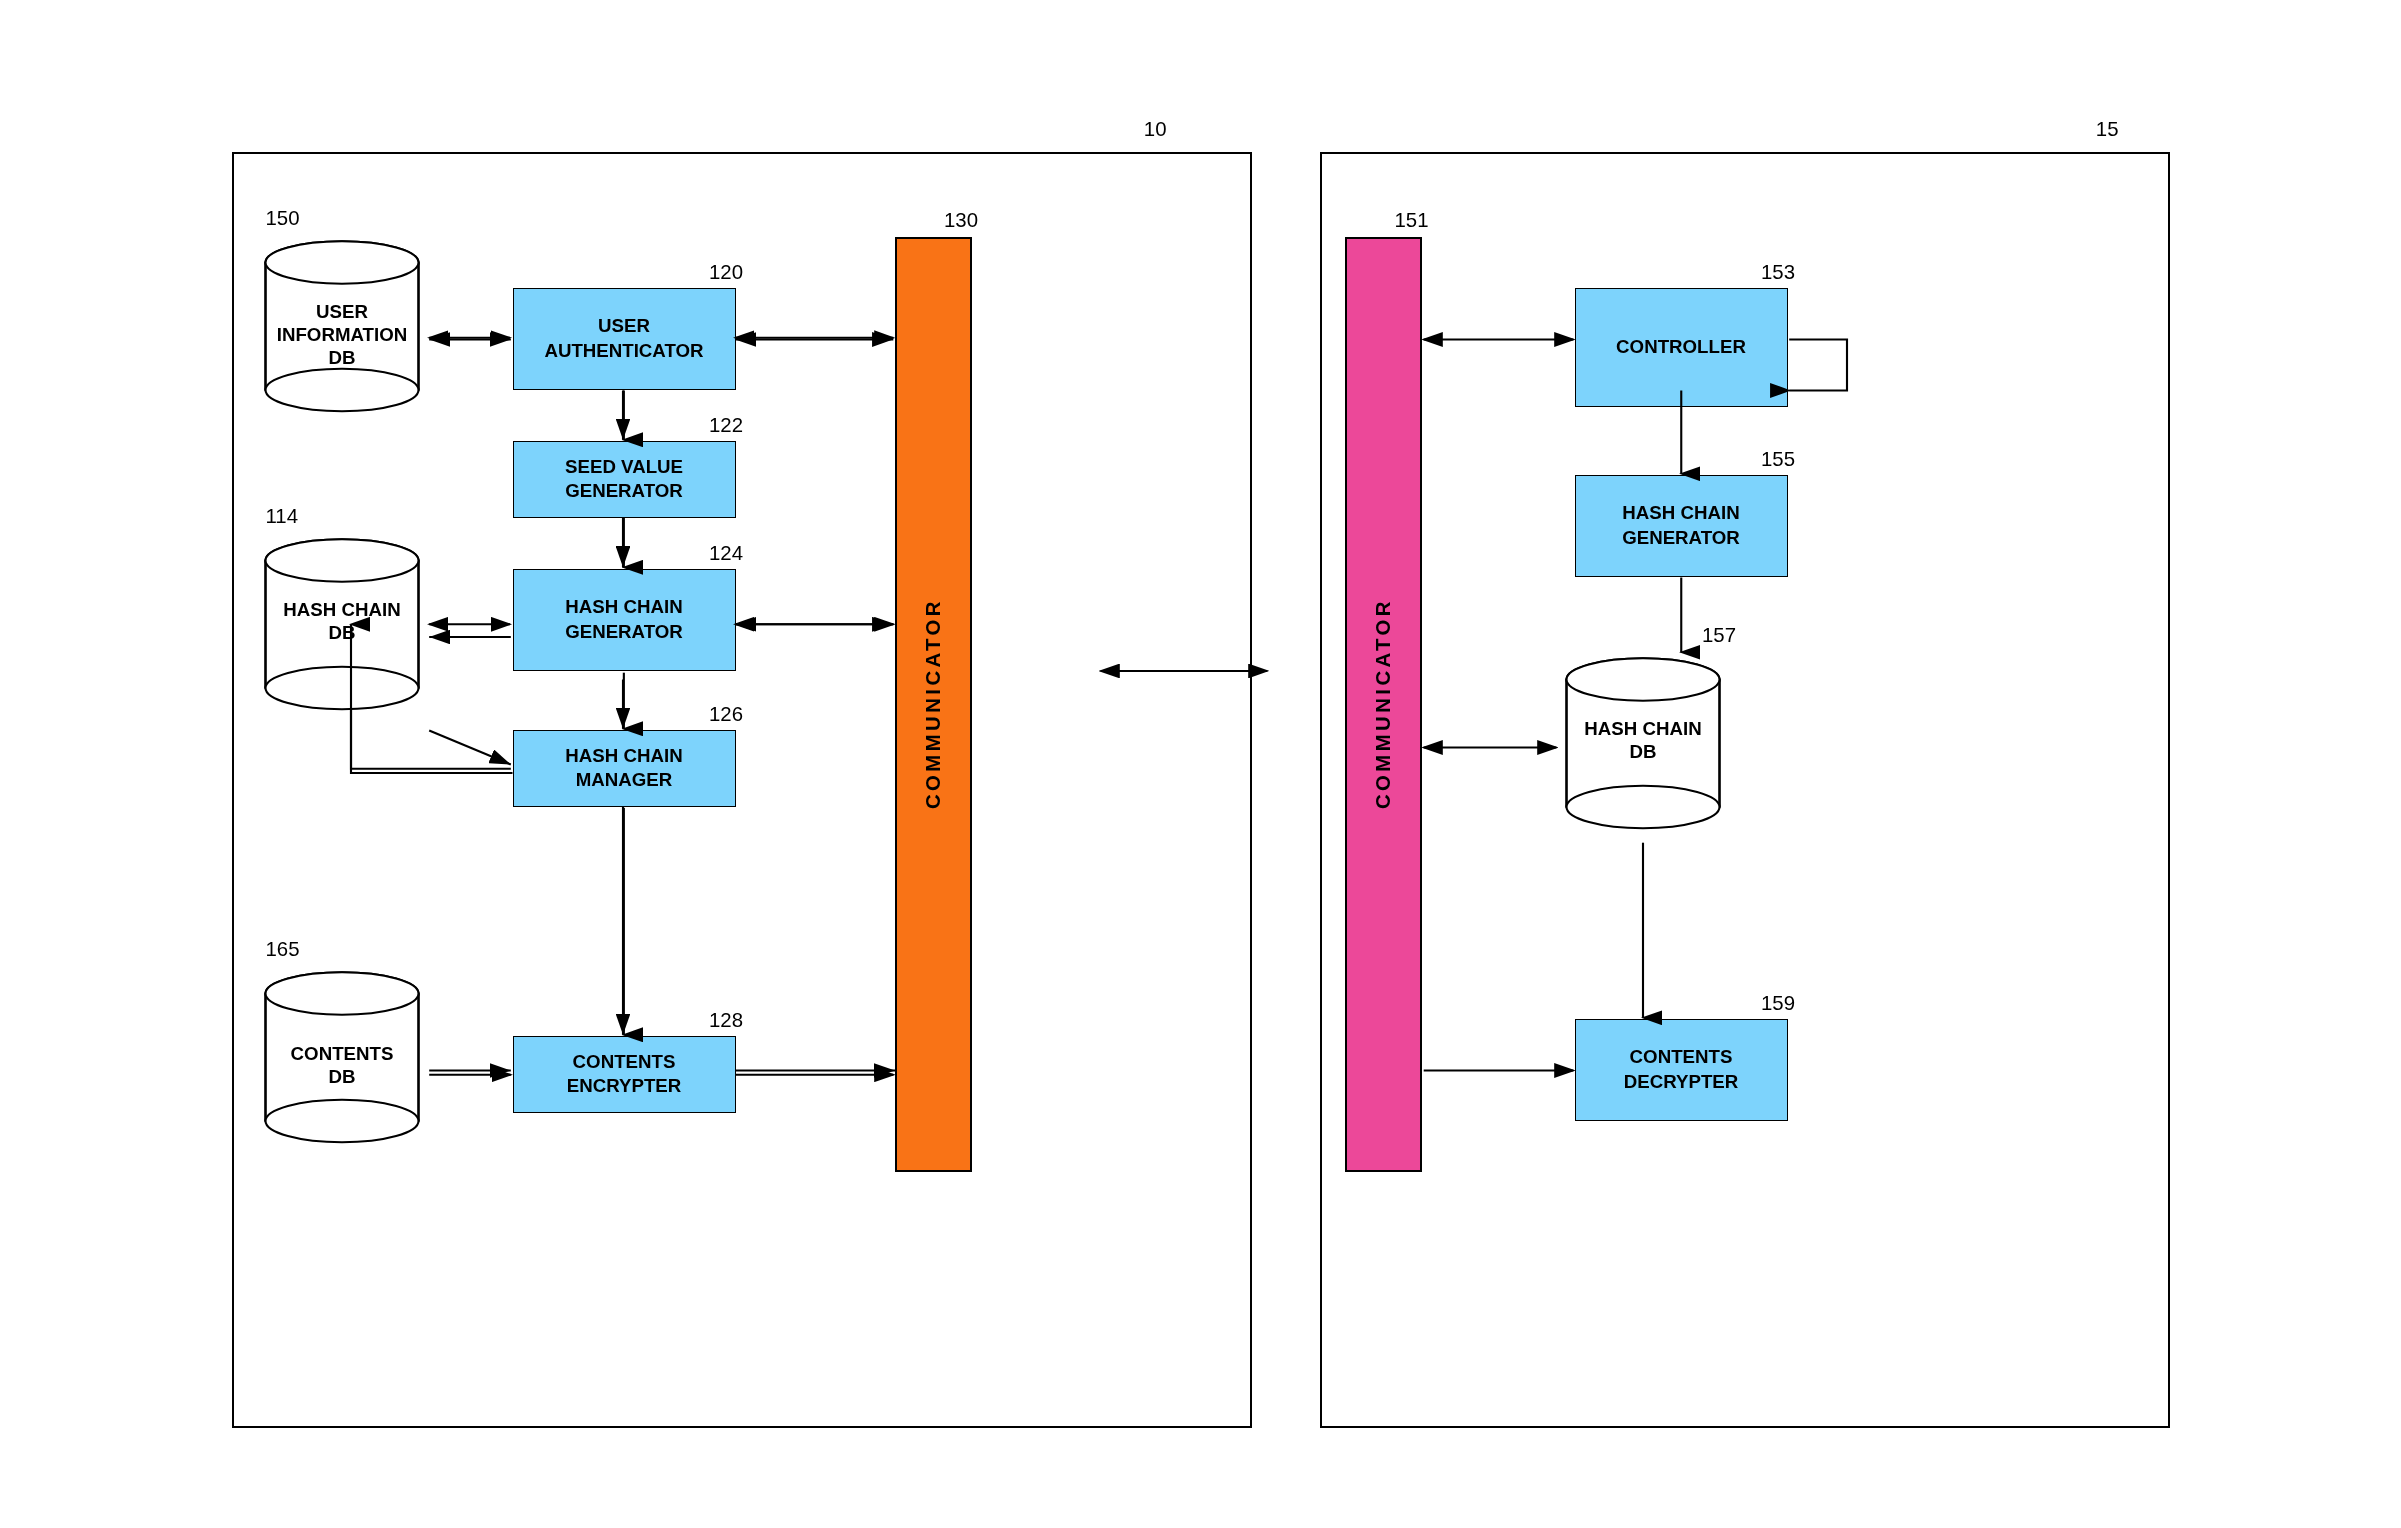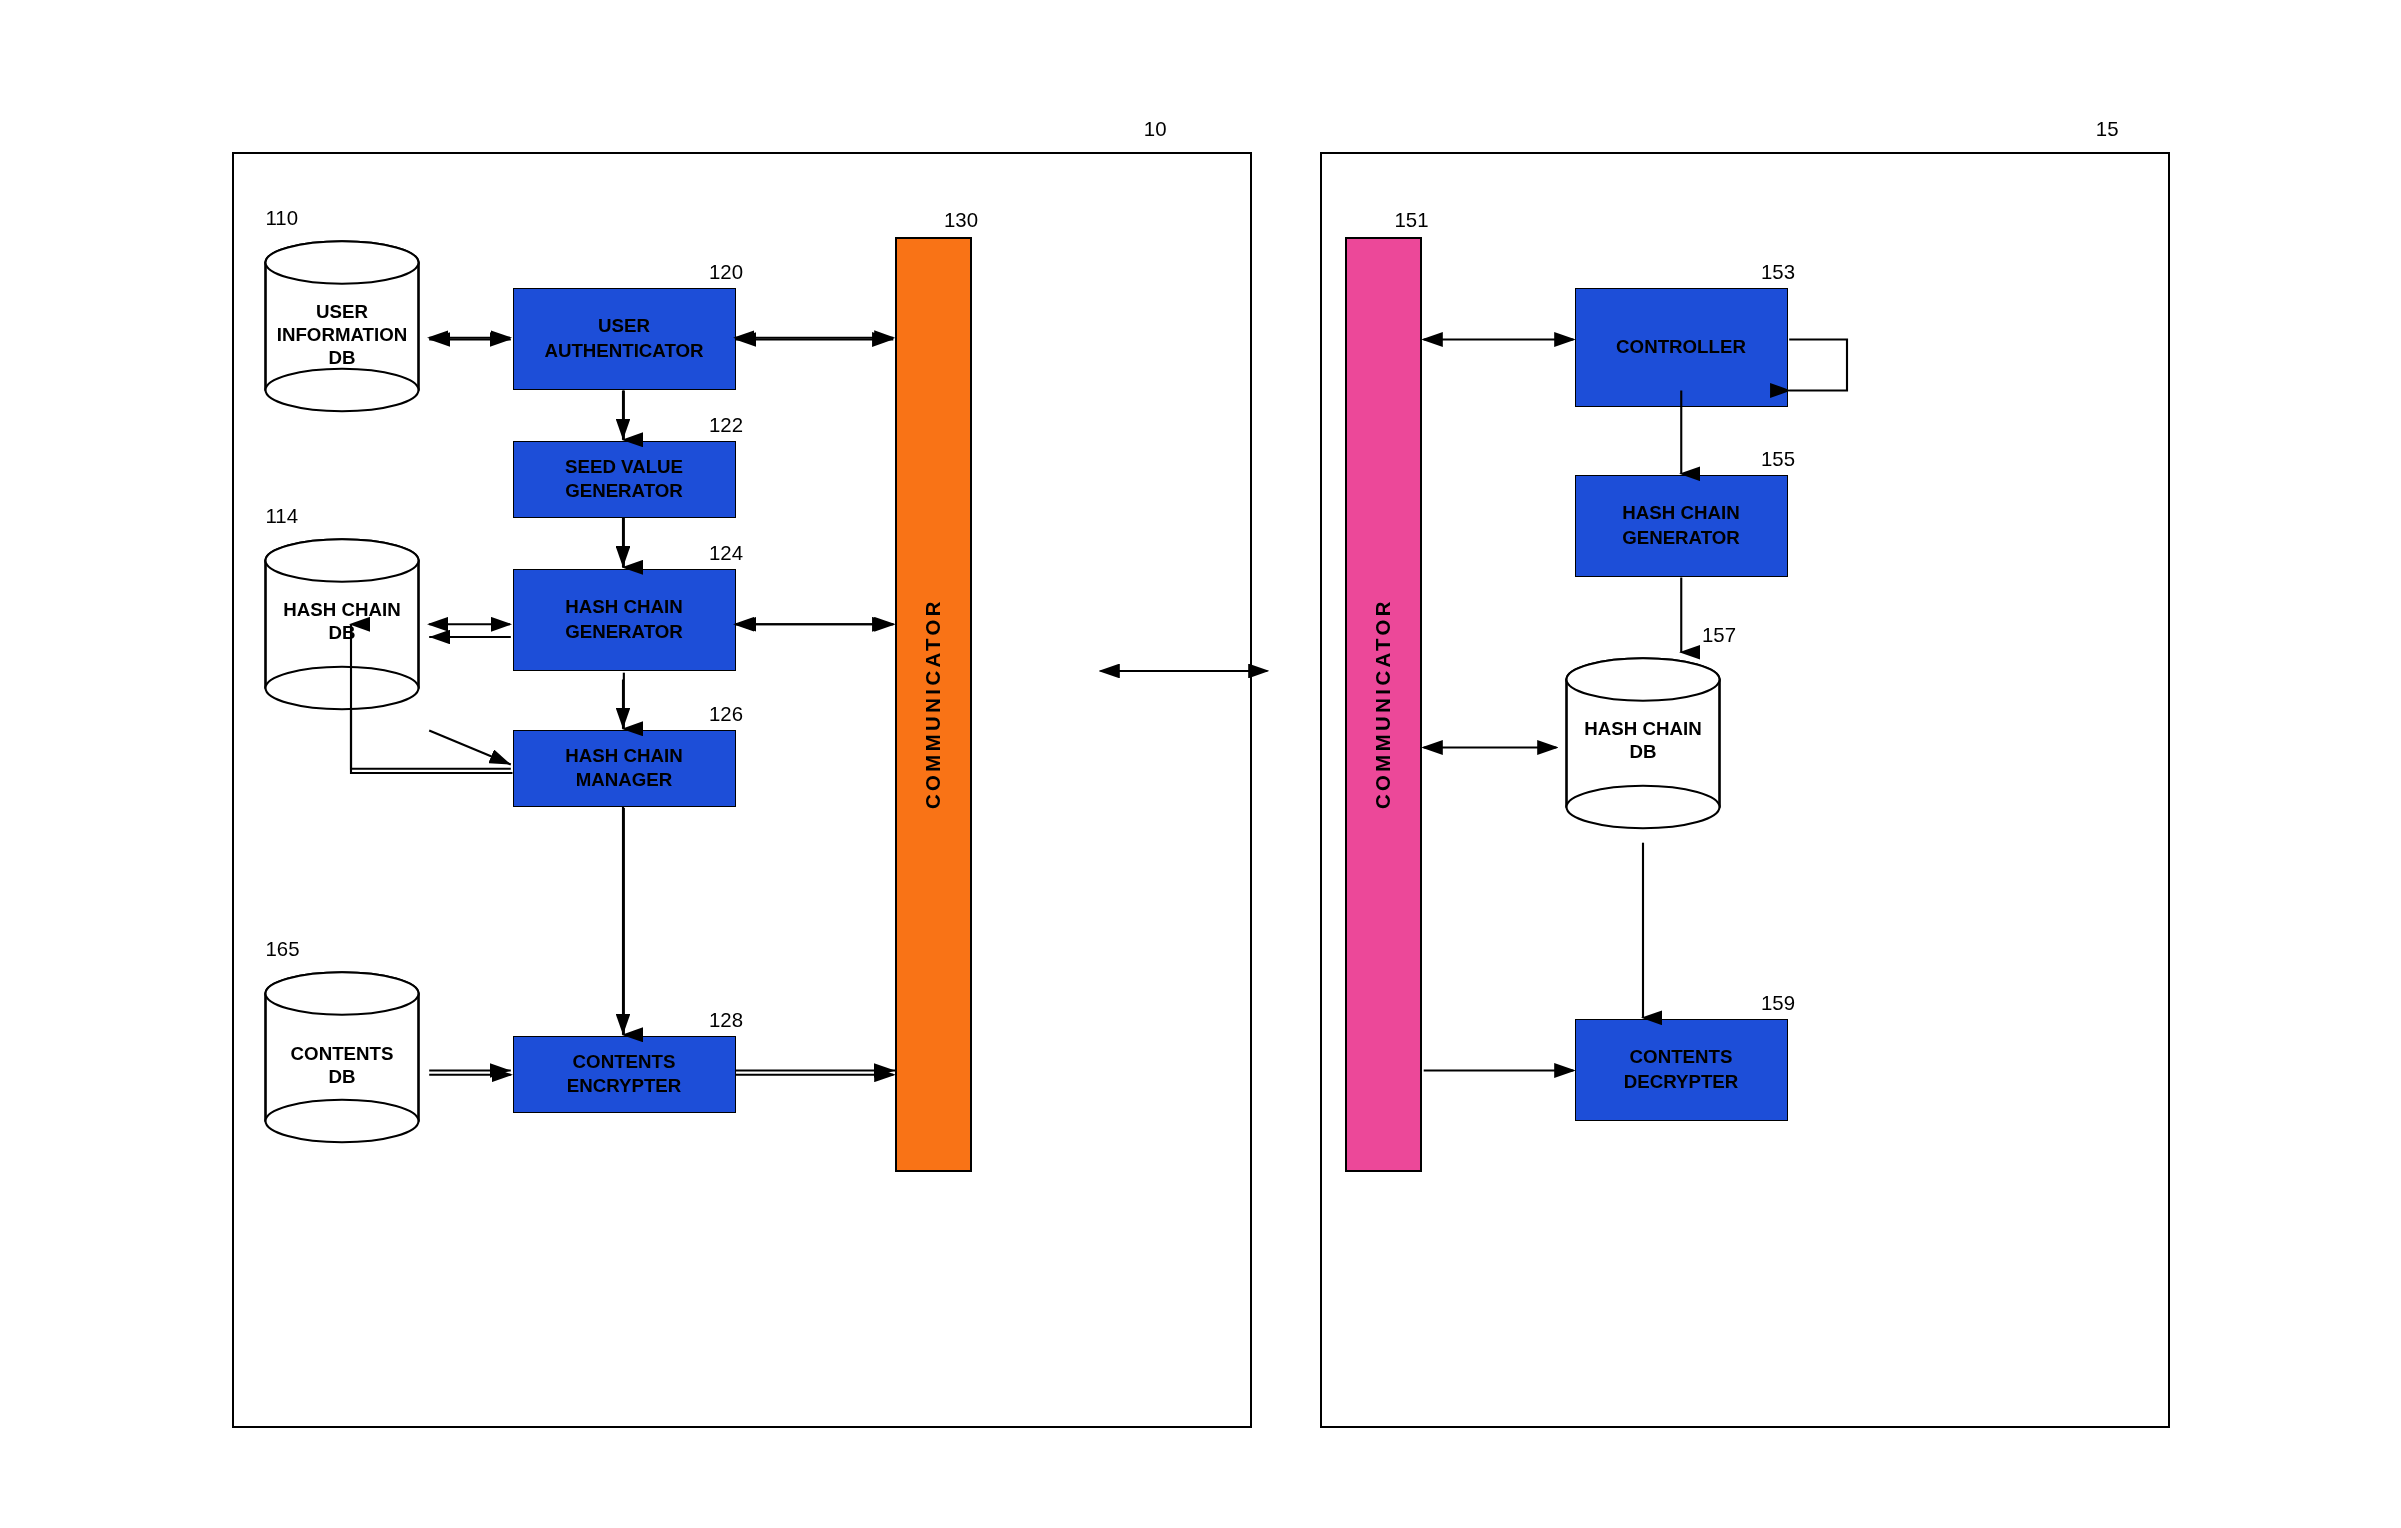--- a/index.html
+++ b/index.html
@@ -19,21 +19,21 @@
       display: flex;
       gap: 68px;
       align-items: center;
       justify-content: center;
       padding-top: 51px;
     }
 
     
     .comp-box {
       border: 1.7px solid #000;
-      background: #1d4ed8;
+      background: #7dd3fc;
       text-align: center;
       font-size: 18.7px;
       font-weight: bold;
       line-height: 1.3;
       padding: 12px 13.6px;
       position: absolute;
     }
 
     
     .ref-num {
@@ -109,21 +109,21 @@
 
       <line x1="592" y1="1080" x2="780" y2="1080" stroke="#000" stroke-width="2.5" marker-end="url(#arrowhead)"></line>
 
       <line x1="592" y1="220" x2="778" y2="220" stroke="#000" stroke-width="2.5" marker-end="url(#arrowhead)" marker-start="url(#arrowhead-left)"></line>
 
       <line x1="592" y1="555" x2="778" y2="555" stroke="#000" stroke-width="2.5" marker-end="url(#arrowhead)" marker-start="url(#arrowhead-left)"></line>
 
     </svg>
 
     <div style="position:absolute;top:85px;left:25.5px;width:170px;">
-      <span class="ref-num" style="position:absolute;top:-30px;left:8.5px;">110</span>
+      <span class="ref-num" style="position:absolute;top:-30px;left:8.5px;">150</span>
       <svg width="170" height="187" viewBox="0 0 200 220" xmlns="http://www.w3.org/2000/svg">
         <ellipse cx="100" cy="30" rx="90" ry="25" fill="white" stroke="#000" stroke-width="2.5"></ellipse>
         <rect x="10" y="30" width="180" height="150" fill="white" stroke="#000" stroke-width="2.5"></rect>
         <line x1="10" y1="30" x2="10" y2="180" stroke="#000" stroke-width="2.5"></line>
         <line x1="190" y1="30" x2="190" y2="180" stroke="#000" stroke-width="2.5"></line>
         <ellipse cx="100" cy="180" rx="90" ry="25" fill="white" stroke="#000" stroke-width="2.5"></ellipse>
         <ellipse cx="100" cy="30" rx="90" ry="25" fill="white" stroke="#000" stroke-width="2.5"></ellipse>
         <text x="100" y="95" text-anchor="middle" font-size="22" font-weight="bold" font-family="Arial">USER</text>
         <text x="100" y="122" text-anchor="middle" font-size="22" font-weight="bold" font-family="Arial">INFORMATION</text>
         <text x="100" y="149" text-anchor="middle" font-size="22" font-weight="bold" font-family="Arial">DB</text>

